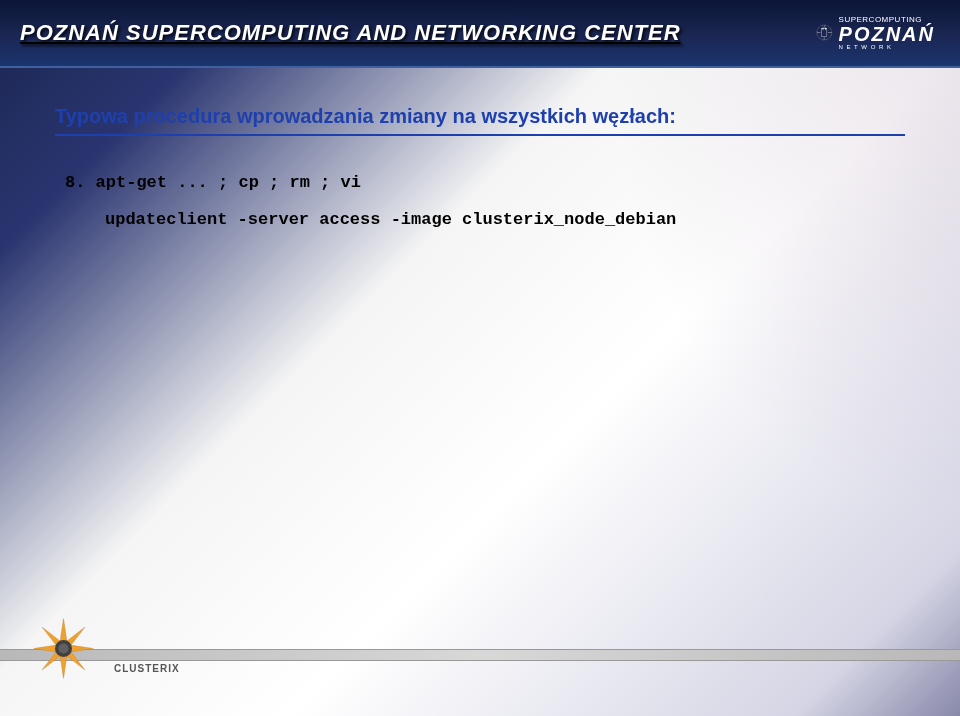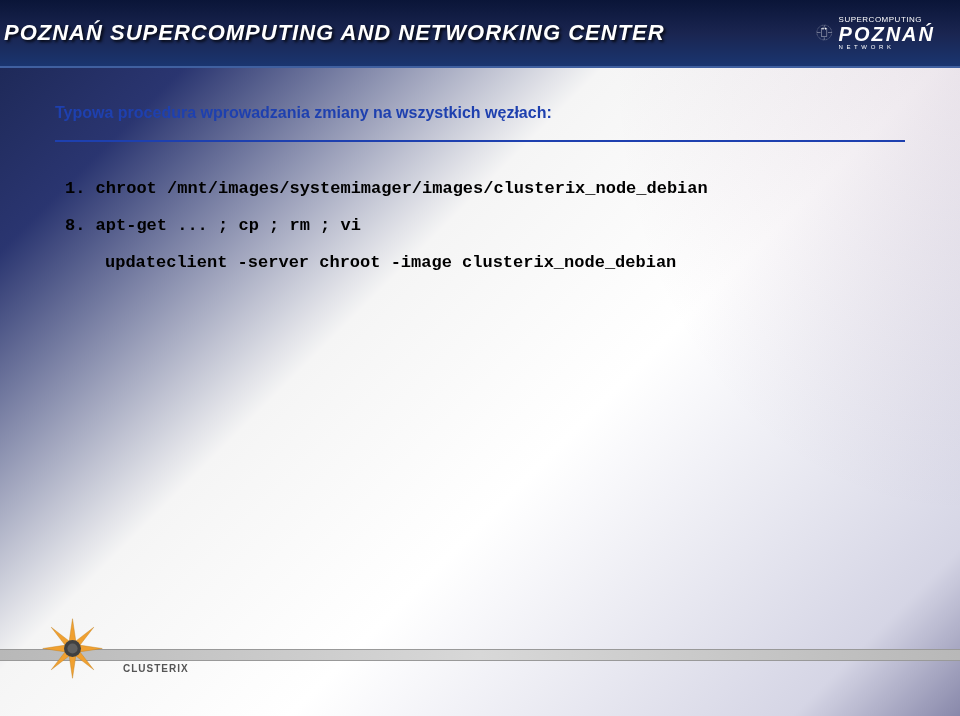--- a/index.html
+++ b/index.html
@@ -15,22 +15,23 @@
       overflow: hidden;
       font-family: Verdana, Arial, sans-serif;
     }
     .header {
       width: 100%;
       height: 68px;
       background: linear-gradient(180deg, #0a1538 0%, #1a2550 50%, #1a3570 100%);
       position: relative;
       display: flex;
       align-items: center;
-      padding-left: 4px;
+      padding-left: 20px;
       border-bottom: 2px solid #4060a0;
+      text-decoration: underline;
     }
     .header-title {
       color: #ffffff;
       font-size: 22px;
       font-weight: bold;
       font-style: italic;
       letter-spacing: 1px;
       text-shadow: 2px 2px 3px rgba(0,0,0,0.8);
       font-family: Arial, sans-serif;
     }
@@ -73,25 +74,25 @@
       font-size: 6px;
       letter-spacing: 1px;
     }
     .content {
       padding: 35px 55px;
       position: relative;
       z-index: 2;
     }
     .slide-title {
       color: #1e40af;
-      font-size: 16px;
+      font-size: 20px;
       font-weight: bold;
       font-family: Verdana, Arial, sans-serif;
       line-height: 1.3;
-      margin-bottom: 16px;
+      margin-bottom: 5px;
     }
     .title-underline {
       border: none;
       border-top: 2px solid #1e40af;
       margin-bottom: 30px;
     }
     .code-list {
       font-family: "Courier New", monospace;
       font-size: 17px;
       font-weight: bold;
@@ -118,21 +119,21 @@
       left: 0;
       width: 100%;
       height: 12px;
       background: linear-gradient(90deg, #b8b8b8 0%, #d8d8d8 50%, #b8b8b8 100%);
       border-top: 1px solid #999;
       border-bottom: 1px solid #999;
     }
     .clusterix-logo {
       position: absolute;
       bottom: 25px;
-      left: 30px;
+      left: 21px;
       display: flex;
       align-items: center;
       gap: 8px;
       z-index: 3;
     }
     .clusterix-icon {
       width: 85px;
       height: 85px;
       position: relative;
     }
@@ -176,23 +177,22 @@
   </div>
 </div>
 
 <div class="top-right-glow"></div>
 
 <div class="content">
   <h1 class="slide-title">Typowa procedura wprowadzania zmiany na wszystkich węzłach:</h1>
   <hr class="title-underline">
 
   <div class="code-list">
-    <div class="code-line">1. chroot /mnt/images/systemimager/images/clusterix_node_debian</div>
     <div class="code-line">8. apt-get ... ; cp ; rm ; vi</div>
-    <div class="code-line code-indent">updateclient -server chroot -image clusterix_node_debian</div>
+    <div class="code-line code-indent">updateclient -server access -image clusterix_node_debian</div>
   </div>
 </div>
 
 <div class="footer">
   <div class="footer-bar"></div>
   <div class="clusterix-logo">
     <div class="clusterix-icon">
       <svg viewBox="0 0 100 100">
         <g transform="translate(50,50)">
           <g fill="#f0a030" stroke="#c08020" stroke-width="0.5">

